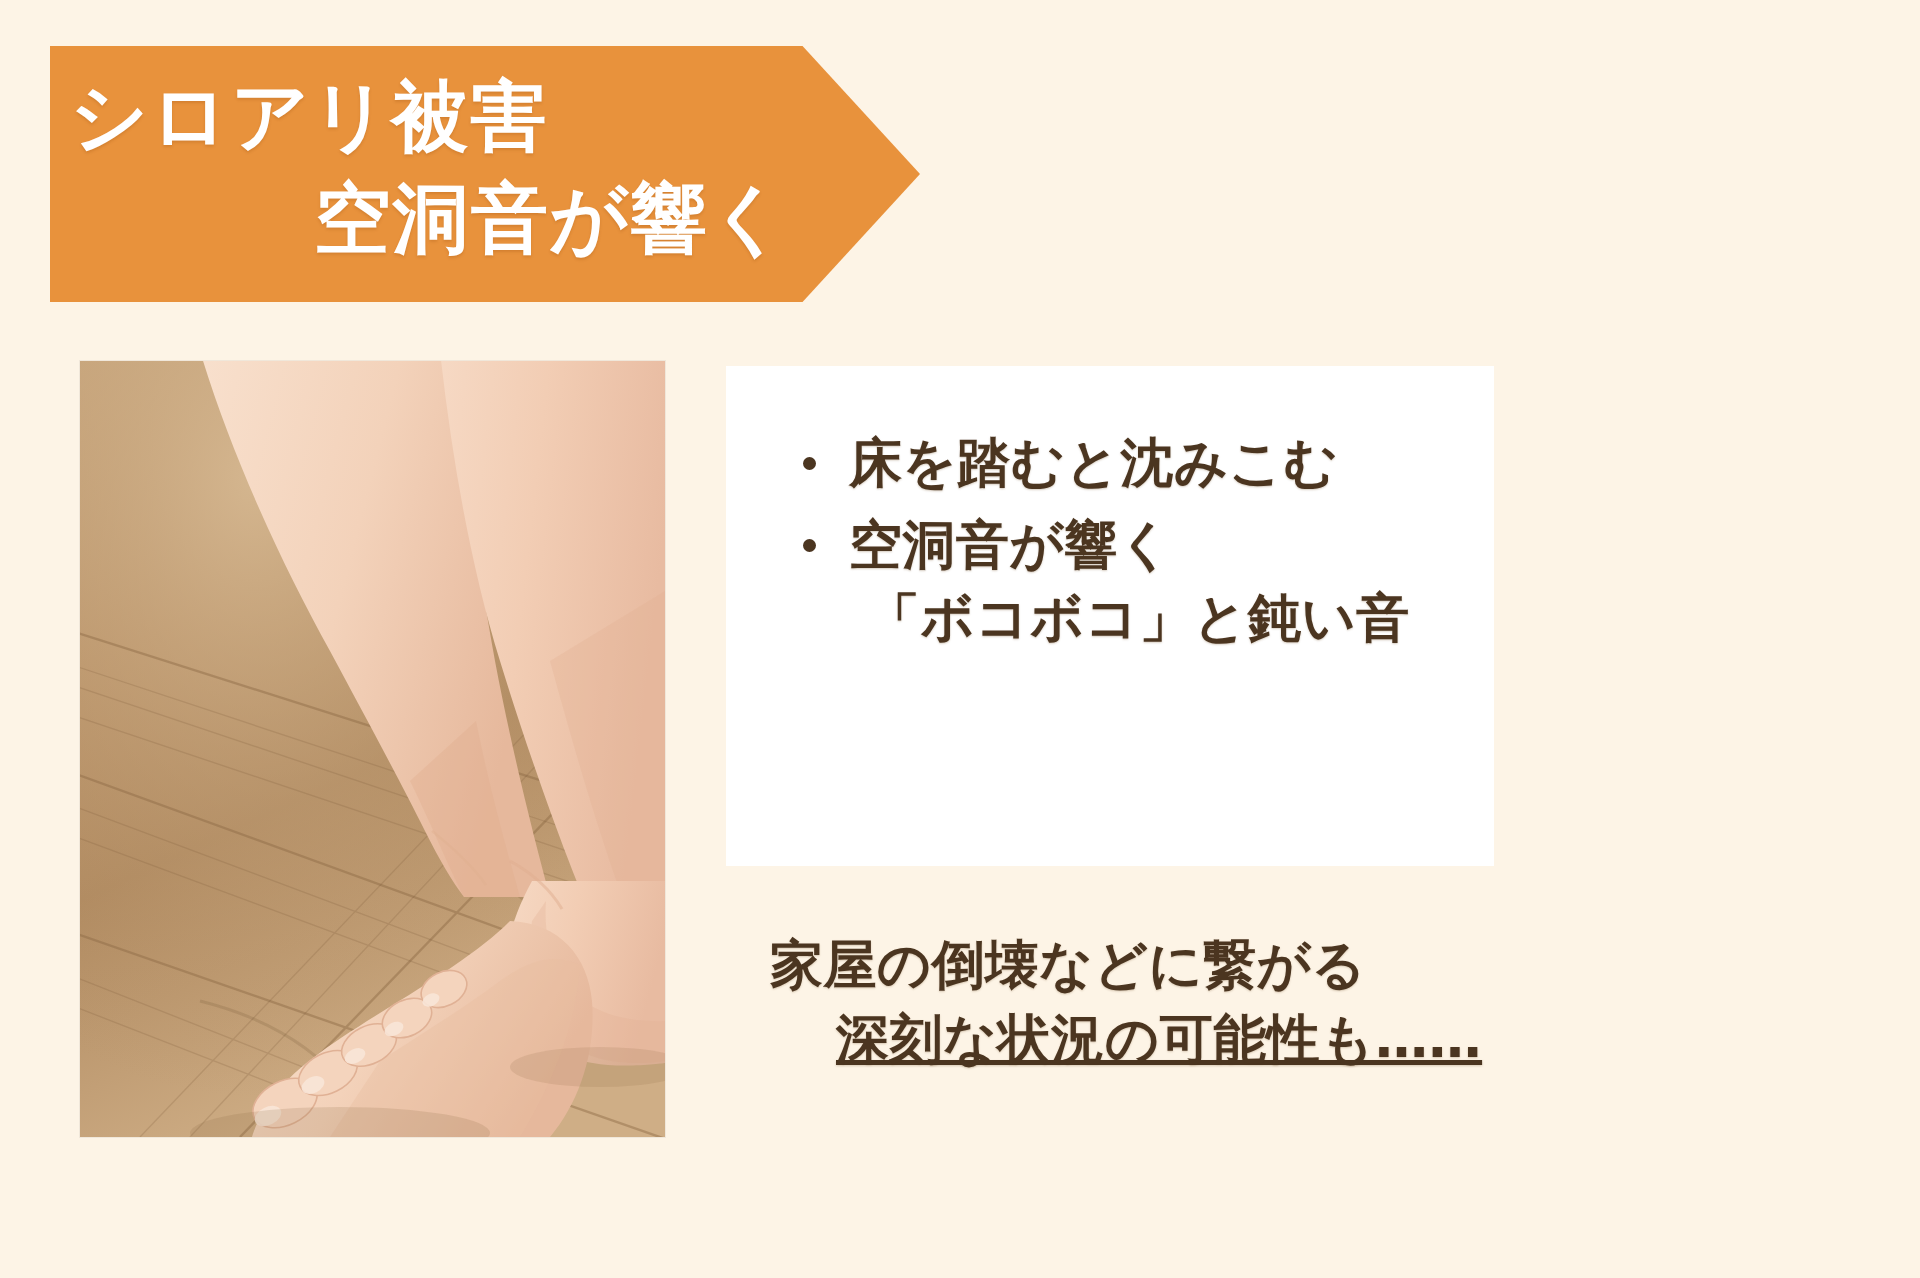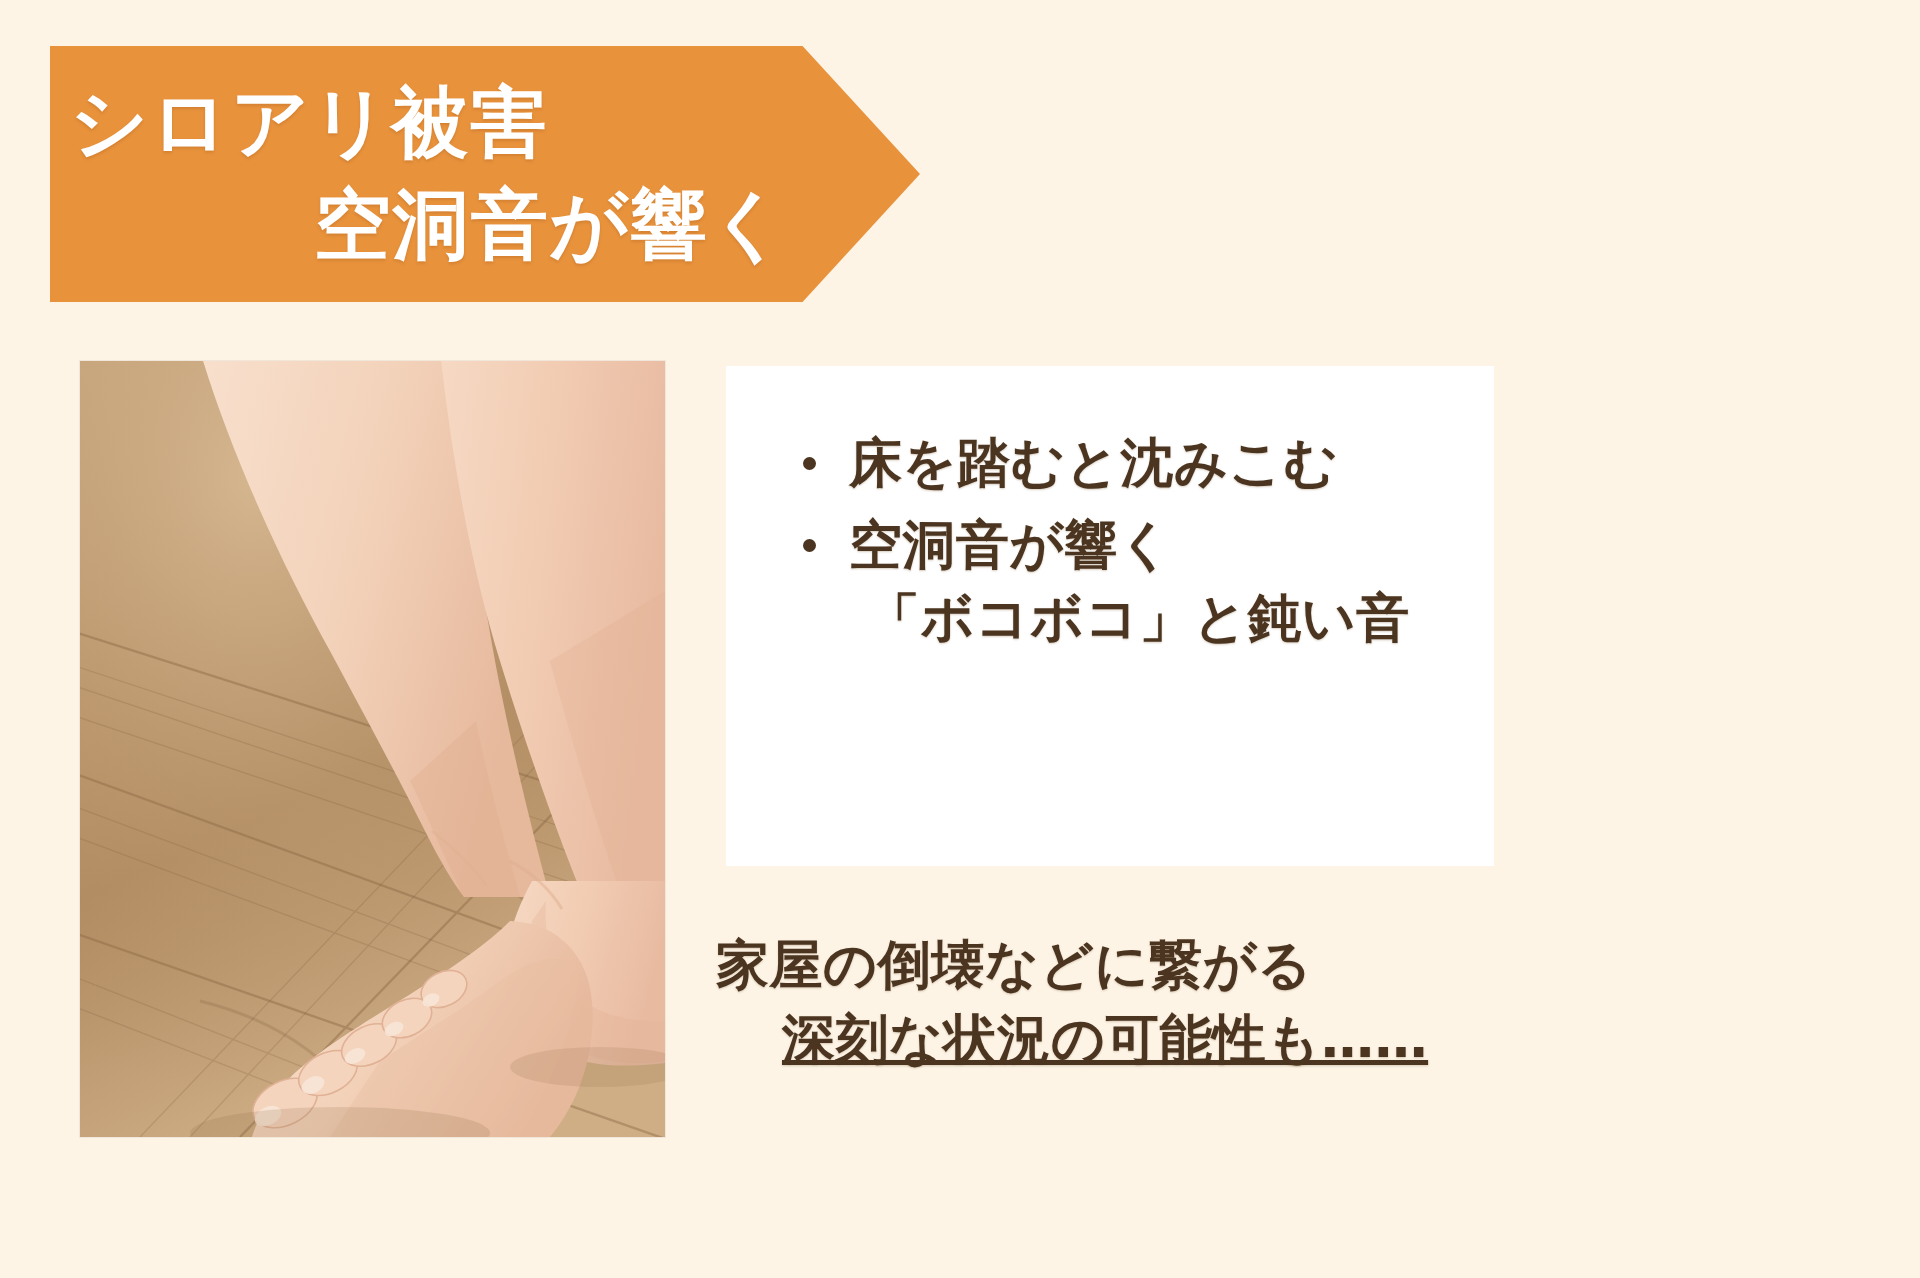--- a/index.html
+++ b/index.html
@@ -41,20 +41,21 @@
     top: 0;
     width: 100%;
     height: 100%;
     color: #ffffff;
     font-weight: bold;
     font-size: 77px;
     line-height: 1.33;
     letter-spacing: 0.02em;
     padding: 26px 0 0 12px;
     box-sizing: border-box;
+    font-family: Liberation Mono, monospace;
   }
   .banner-line1 {
     display: block;
     padding-left: 8px;
     text-shadow: 0 2px 3px rgba(140,70,10,0.22);
   }
   .banner-line2 {
     display: block;
     padding-left: 252px;
     text-shadow: 0 2px 3px rgba(140,70,10,0.22);
@@ -113,21 +114,21 @@
   }
   .card-list li .sub {
     display: block;
     padding-left: 18px;
     font-family: Liberation Mono, monospace;
   }
 
   
   .caption {
     position: absolute;
-    left: 706px;
+    left: 760px;
     top: 928px;
     width: 1010px;
     color: #4b3520;
     font-weight: bold;
     font-size: 53px;
     line-height: 1.40;
     letter-spacing: 0.01em;
     text-shadow: 0 1px 2px rgba(120,85,45,0.28);
   }
   .caption .l1 { display: block; padding-left: 10px; }

